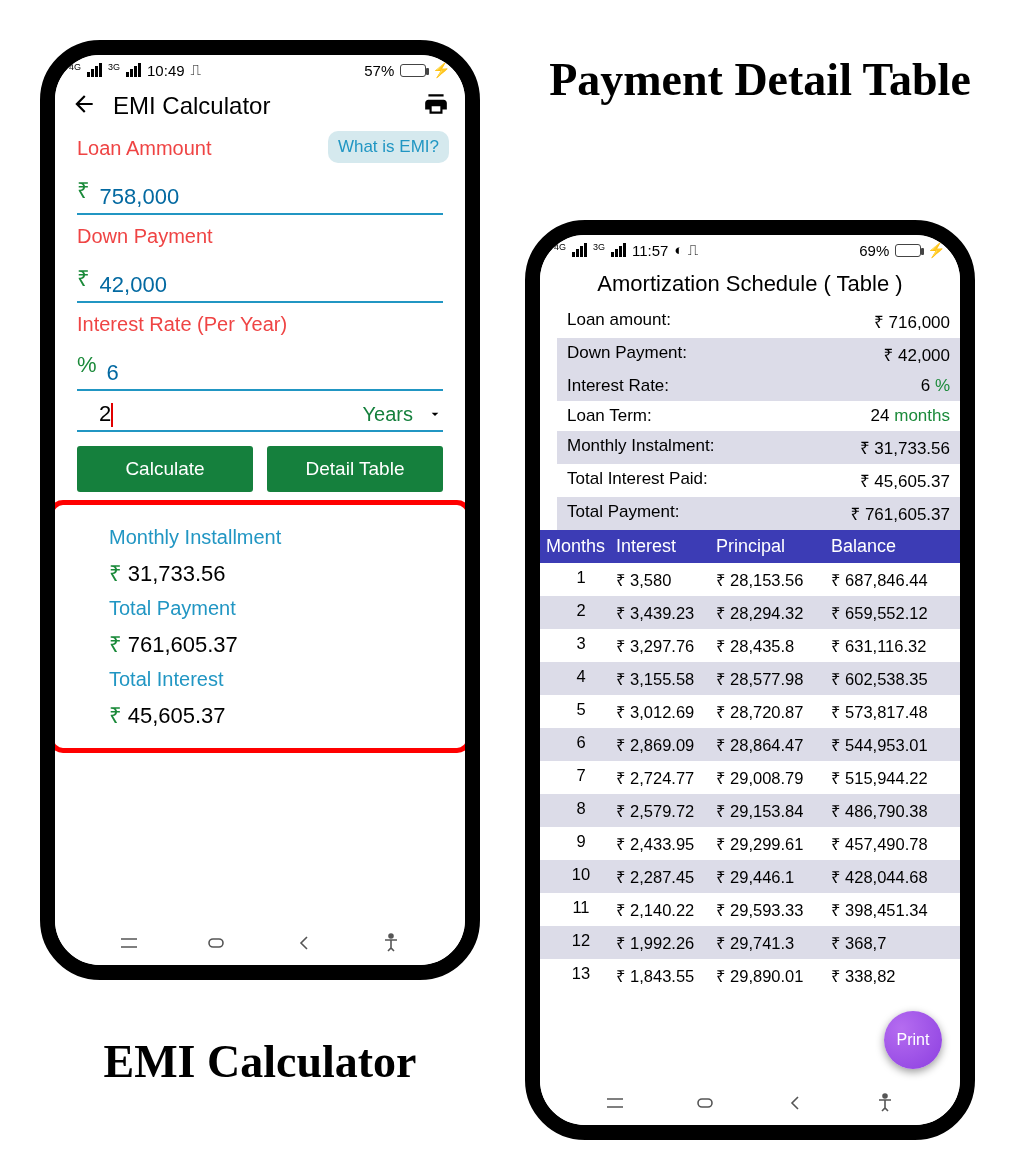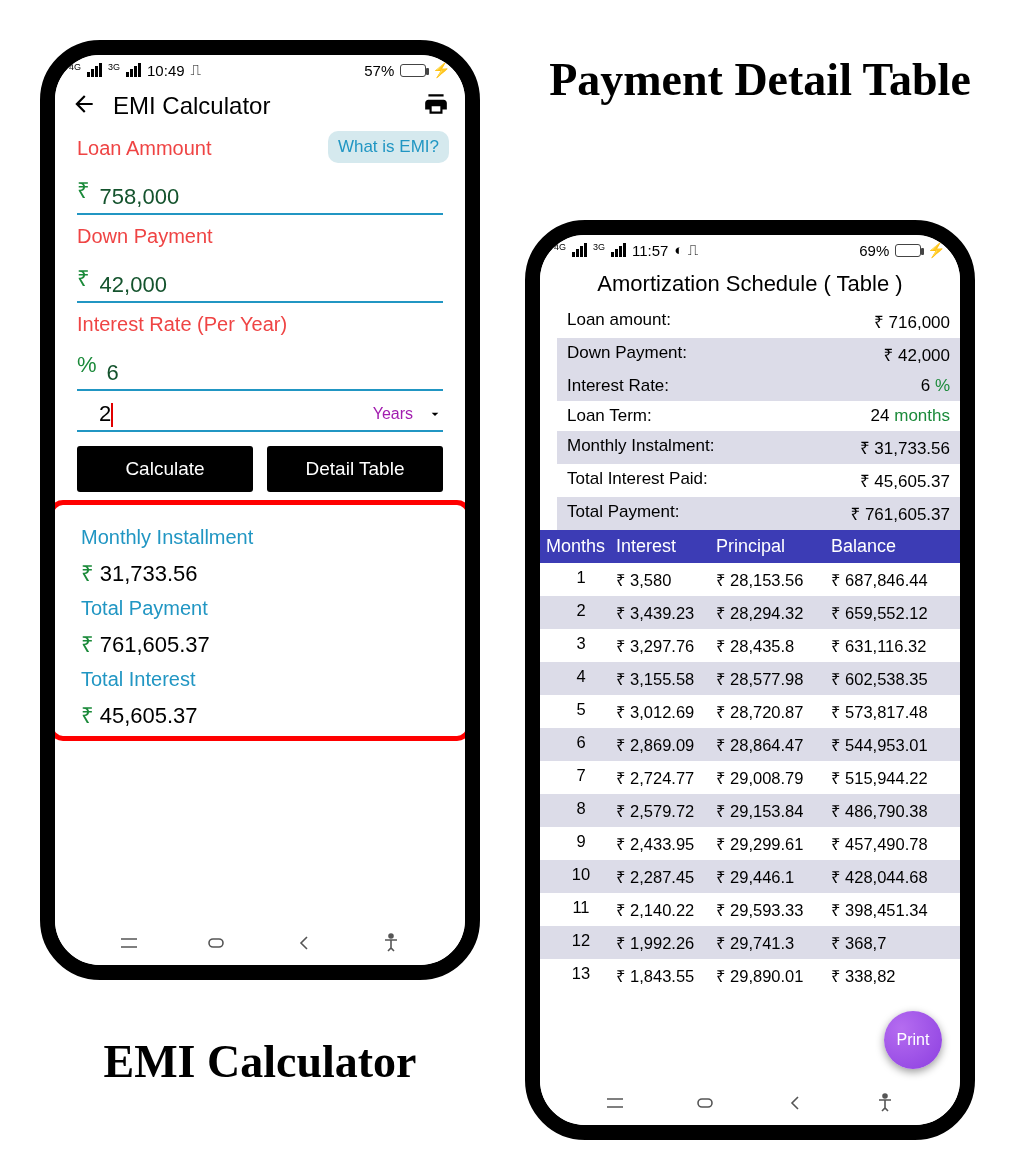--- a/index.html
+++ b/index.html
@@ -61,34 +61,34 @@
   .appbar .title{ font-size:24px; font-weight:500; flex:1;}
   .back-icon svg, .print-icon svg{ width:26px; height:26px; fill:#000;}
 
   
   .form{ padding: 6px 22px 0; }
   .form-row{ margin-bottom:10px; position:relative;}
   .form-row .lbl{ font-size:20px; color:#ef4444; margin-bottom:8px; display:block;}
   .wimi{ position:absolute; right:-6px; top:-6px; background:#d5e9ee; color:#2196c3; padding:6px 10px; border-radius:10px; font-size:17px;}
   .input-line{ display:flex; align-items:center; gap:10px; border-bottom:2.5px solid #2196c3; padding-bottom:3px; font-size:22px;}
   .input-line .unit{ color:#1b8a3a; font-weight:500;}
-  .input-line .val{ color:#14532d; flex:1;margin-top:16px;}
+  .input-line .val{ color:#0369a1; flex:1;margin-top:16px;}
   .term-row{ display:flex; align-items:center; gap:20px; border-bottom:2.5px solid #2196c3; padding-bottom:3px;}
   .term-row .val{ font-size:22px; padding-left:22px;}
   .cursor{ display:inline-block; width:2px; height:24px; background:#e10000; vertical-align:middle;}
-  .term-unit{ margin-left:auto; display:flex; align-items:center; gap:14px; font-size:16px; color:#a21caf;}
+  .term-unit{ margin-left:auto; display:flex; align-items:center; gap:14px; font-size:20px; color:#15803d;}
   .term-unit svg{width:16px;height:16px;fill:#000}
 
   .btn-row{ display:flex; gap:14px; margin-top:14px;}
-  .btn{ flex:1; background:#000000; color:#fff; text-align:center; padding:12px 0; border-radius:3px; font-size:19px;}
+  .btn{ flex:1; background:#15803d; color:#fff; text-align:center; padding:12px 0; border-radius:3px; font-size:19px;}
 
   
   .results-wrap{ position:relative; margin-top:14px; }
   .redbox{ position:absolute; left:-28px; right:-28px; top:-6px; bottom:-6px; border:5px solid #ff0000; border-radius:14px; pointer-events:none;}
-  .results{ padding: 10px 4px 6px;}
+  .results{ padding: 10px 4px 18px; margin-left: 28px;}
   .results .rlabel{ color:#2196c3; font-size:20px; margin-top:10px;}
   .results .rval{ font-size:22px; margin-top:8px;}
   .results .rval .rs{ color:#1b8a3a;}
 
   
   .navbar{ position:absolute; bottom:4px; left:0; right:0; display:flex; justify-content:space-around; align-items:center; padding:6px 30px; color:#555;}
   .navbar svg{ width:24px; height:24px; fill:none; stroke:#555; stroke-width:1.6;}
 
   
   .rtitle{ text-align:center; font-size:22px; padding:10px 4px 8px;}

